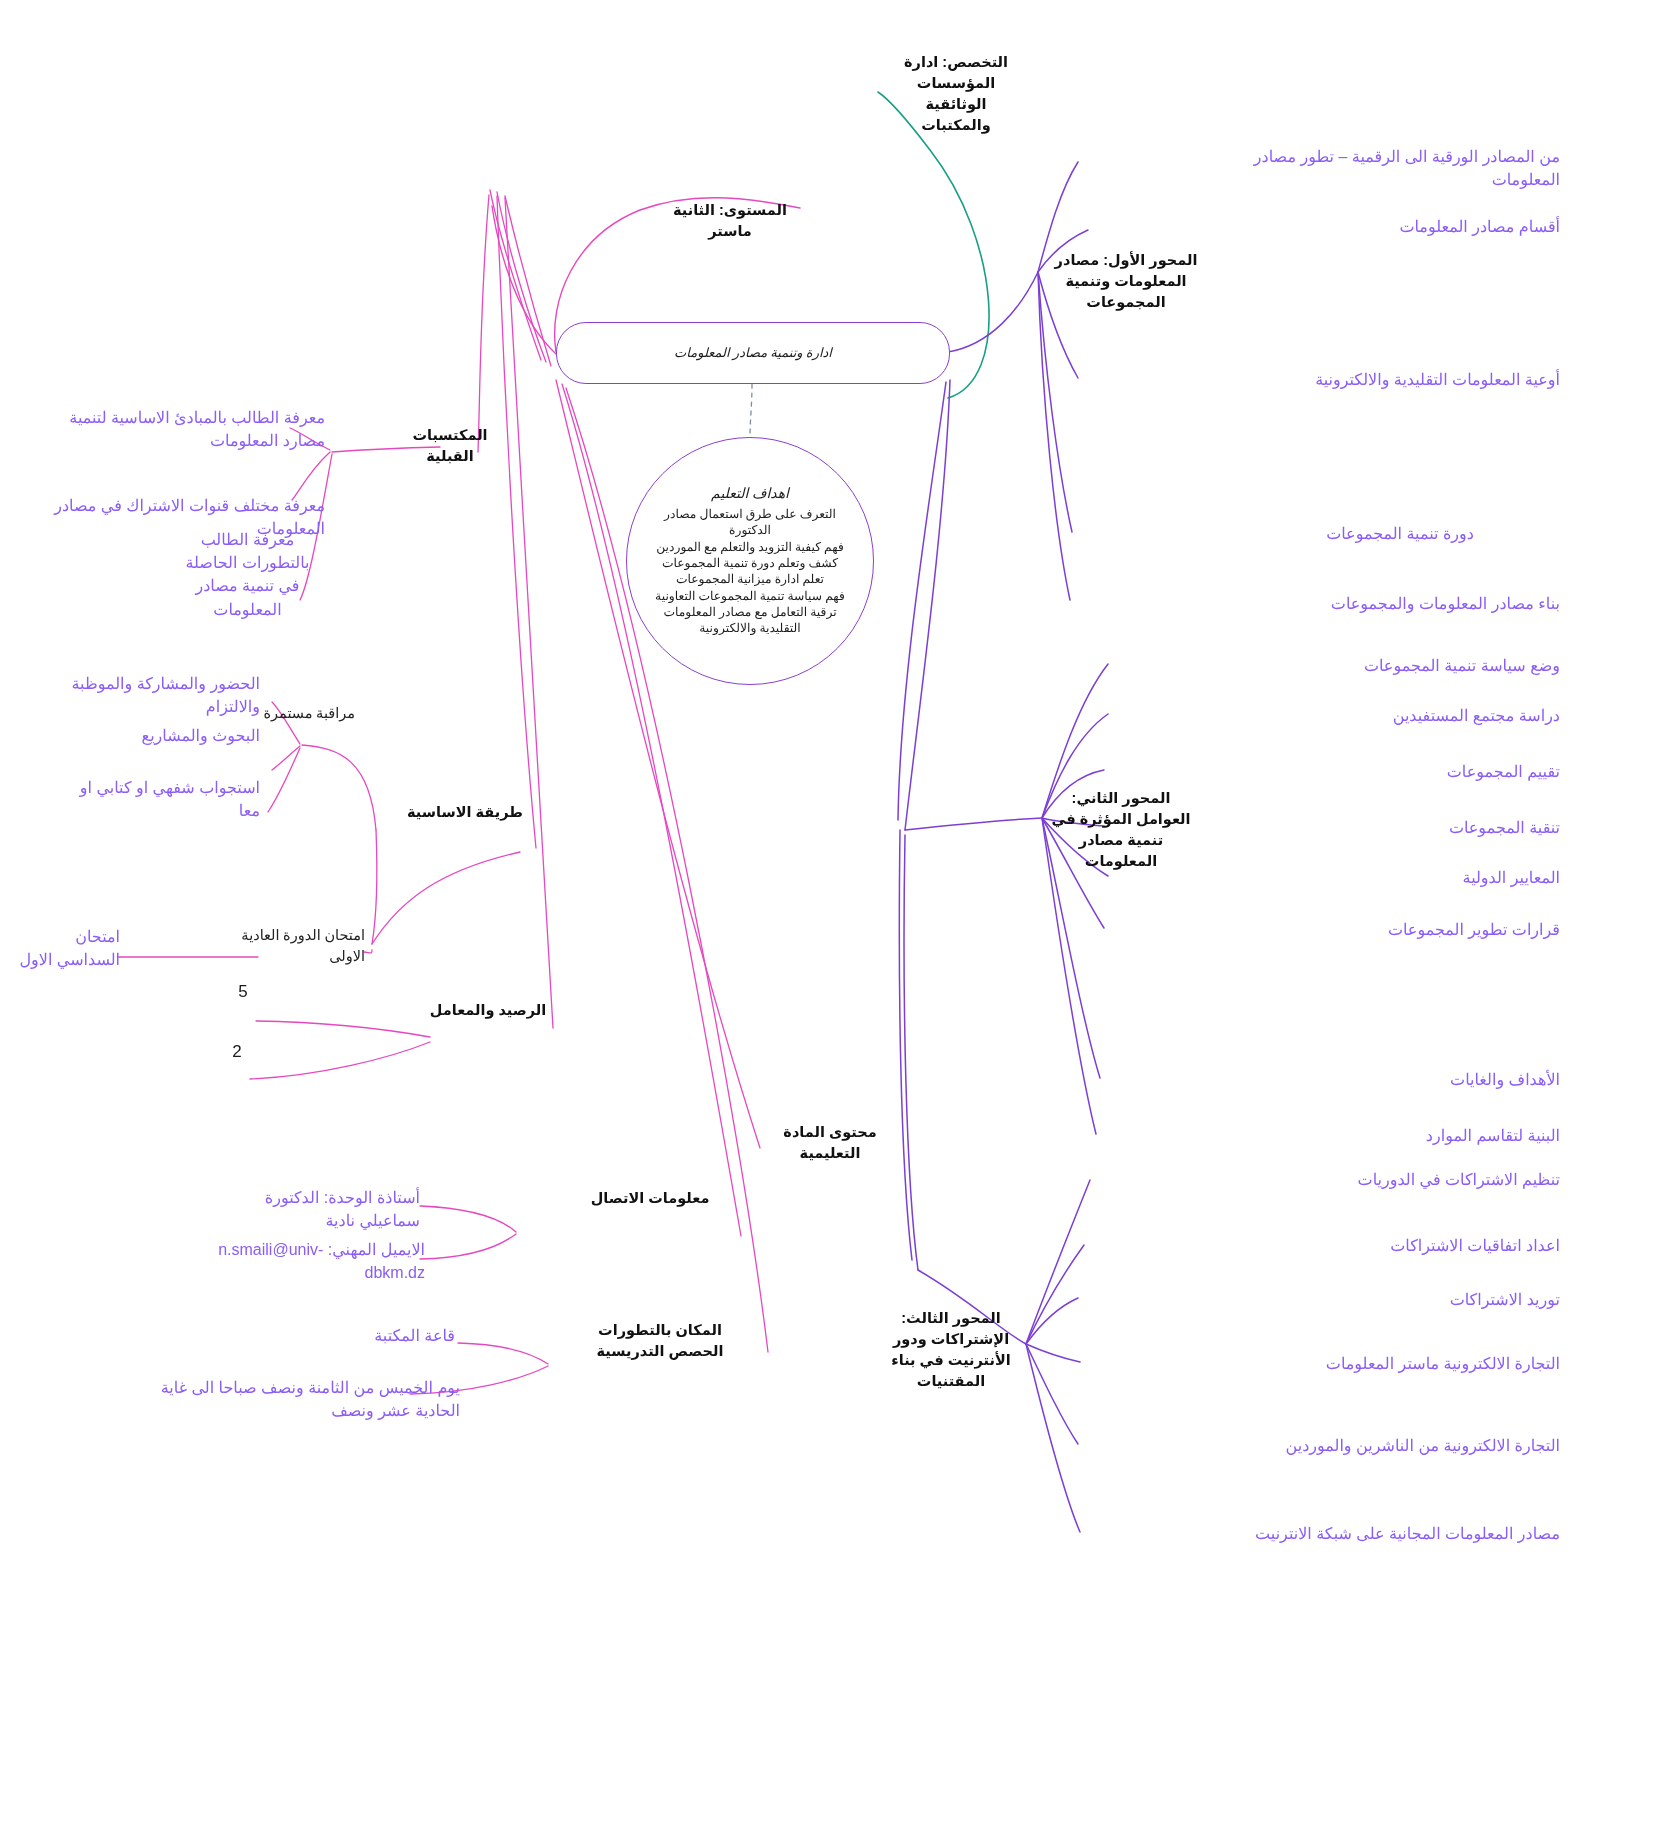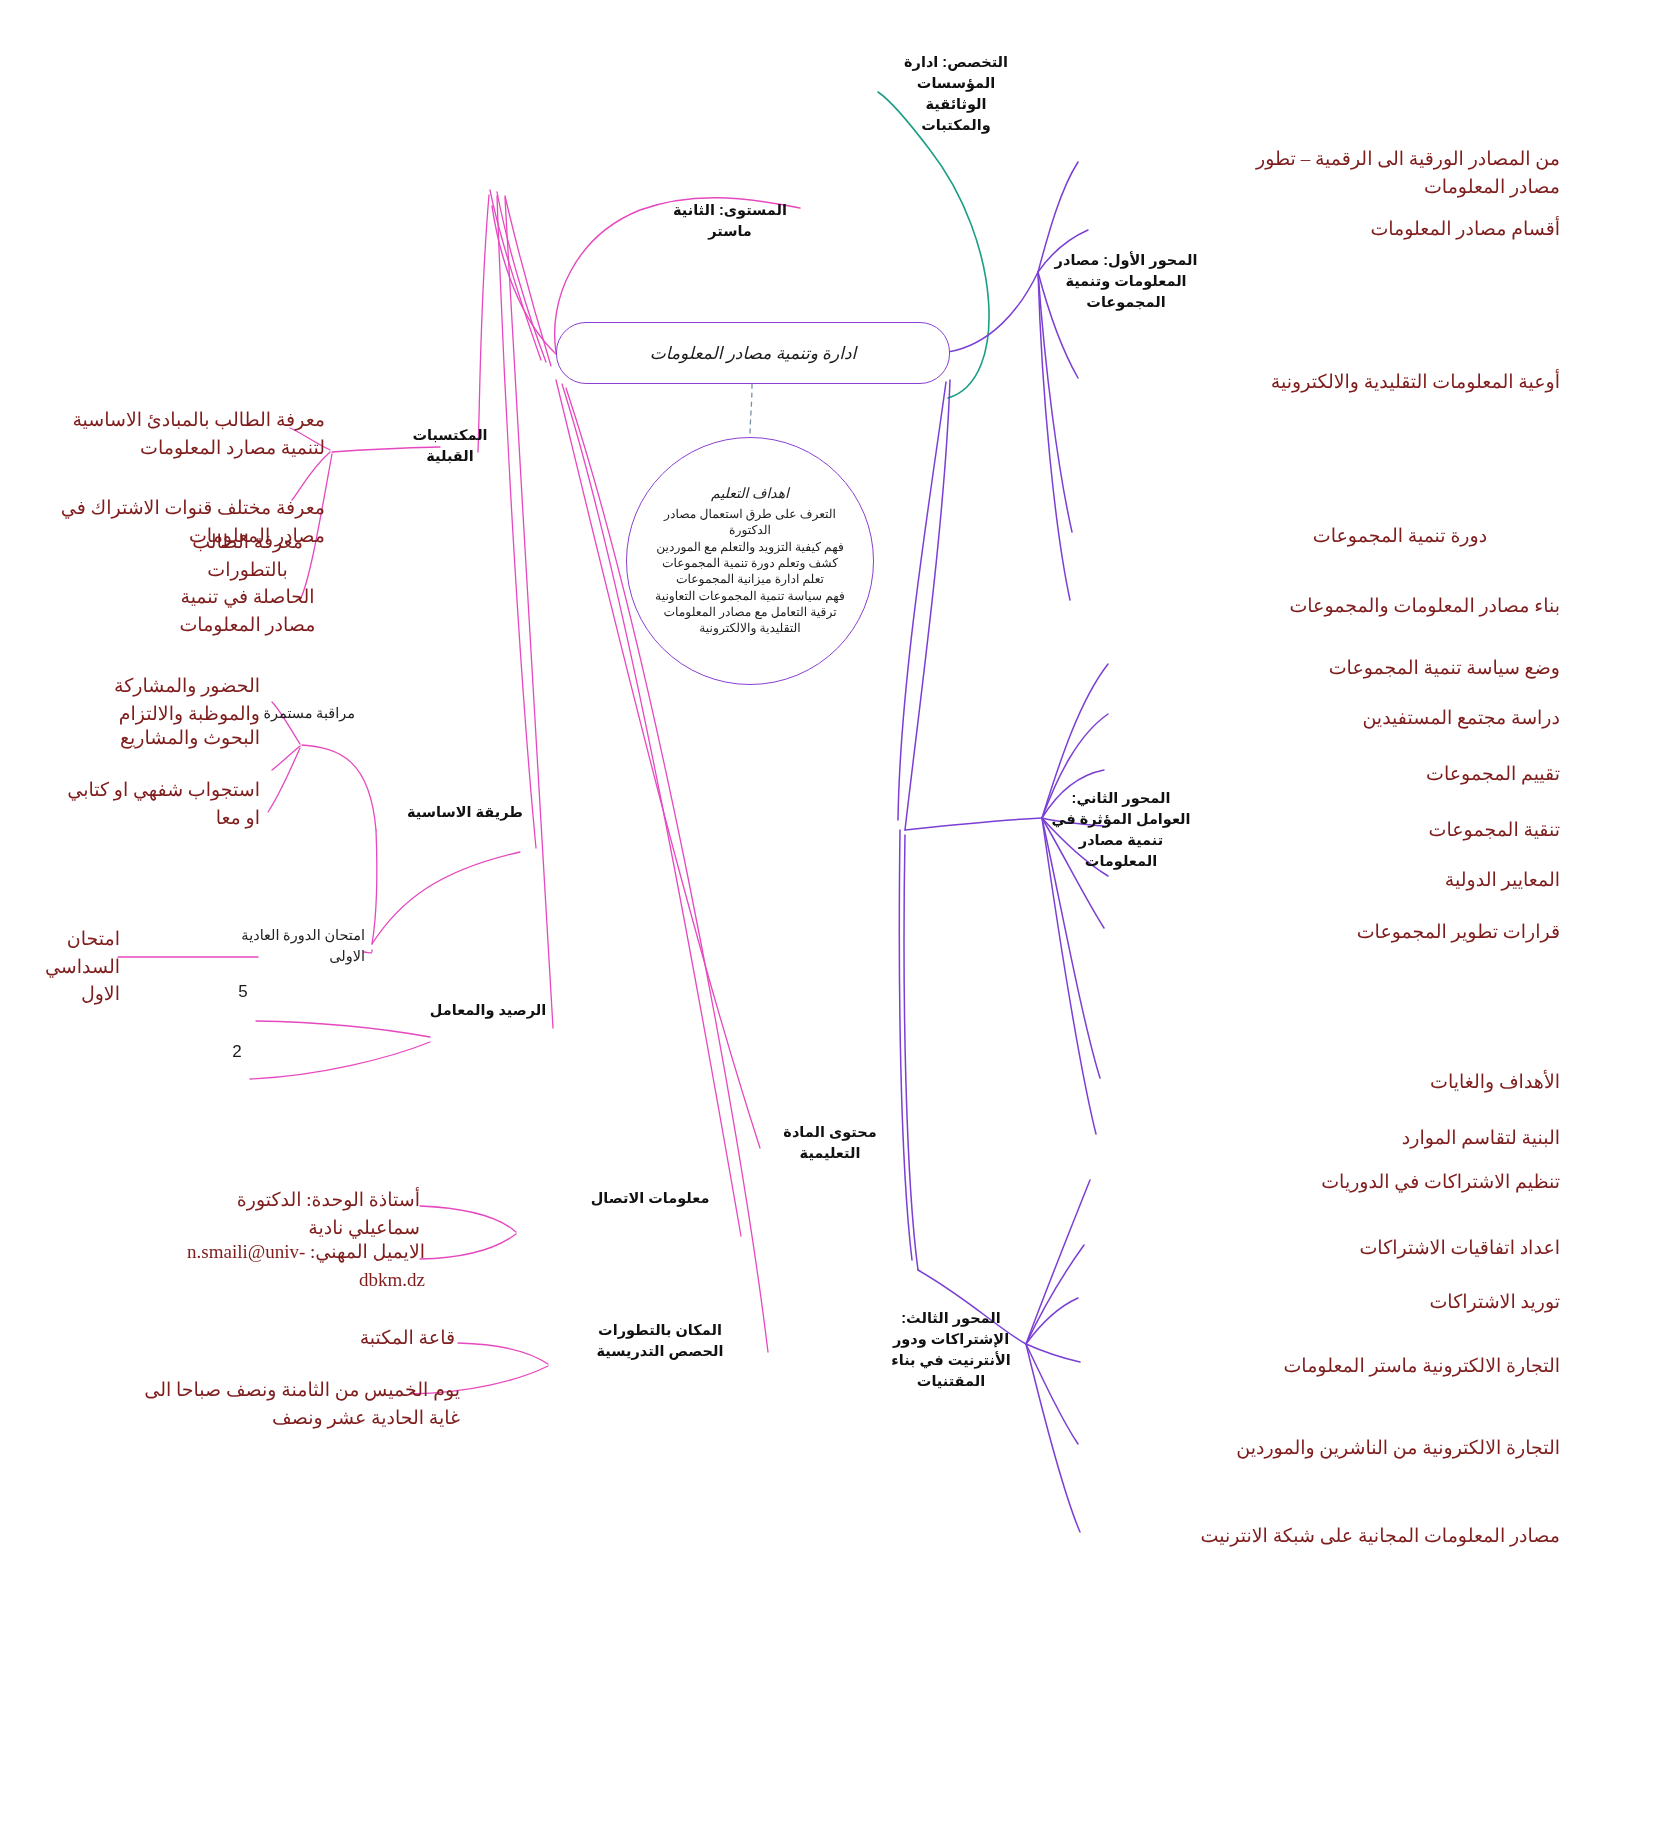--- a/index.html
+++ b/index.html
@@ -23,23 +23,23 @@
     height:1833px;
     pointer-events:none;
   }
   .node{
     position:absolute;
     line-height:1.45;
     white-space:pre-line;
   }
   
   .leaf{
-    font-size:19px;
-    color:#7f1d1d;
-    font-family:Liberation Serif, serif;
+    font-size:16px;
+    color:#8b5cf6;
+    font-family:Liberation Sans, sans-serif;
   }
   
   .branch{
     font-size:14.5px;
     font-weight:bold;
     color:#111111;
     font-family:"Liberation Sans","DejaVu Sans",sans-serif;
   }
   .sub{
     font-size:14.5px;
@@ -63,21 +63,21 @@
     border:1.6px solid #8a3fd1;
     border-radius:30px;
     background:#ffffff;
     display:flex;
     align-items:center;
     justify-content:center;
   }
   #root-label{
     font-family:"Liberation Serif","DejaVu Serif",serif;
     font-style:italic;
-    font-size:17px;
+    font-size:13px;
     color:#1d1d1d;
     letter-spacing:.2px;
   }
   
   #obj-circle{
     position:absolute;
     left:626px; top:437px;
     width:248px; height:248px;
     border:1.6px solid #8a3fd1;
     border-radius:50%;

